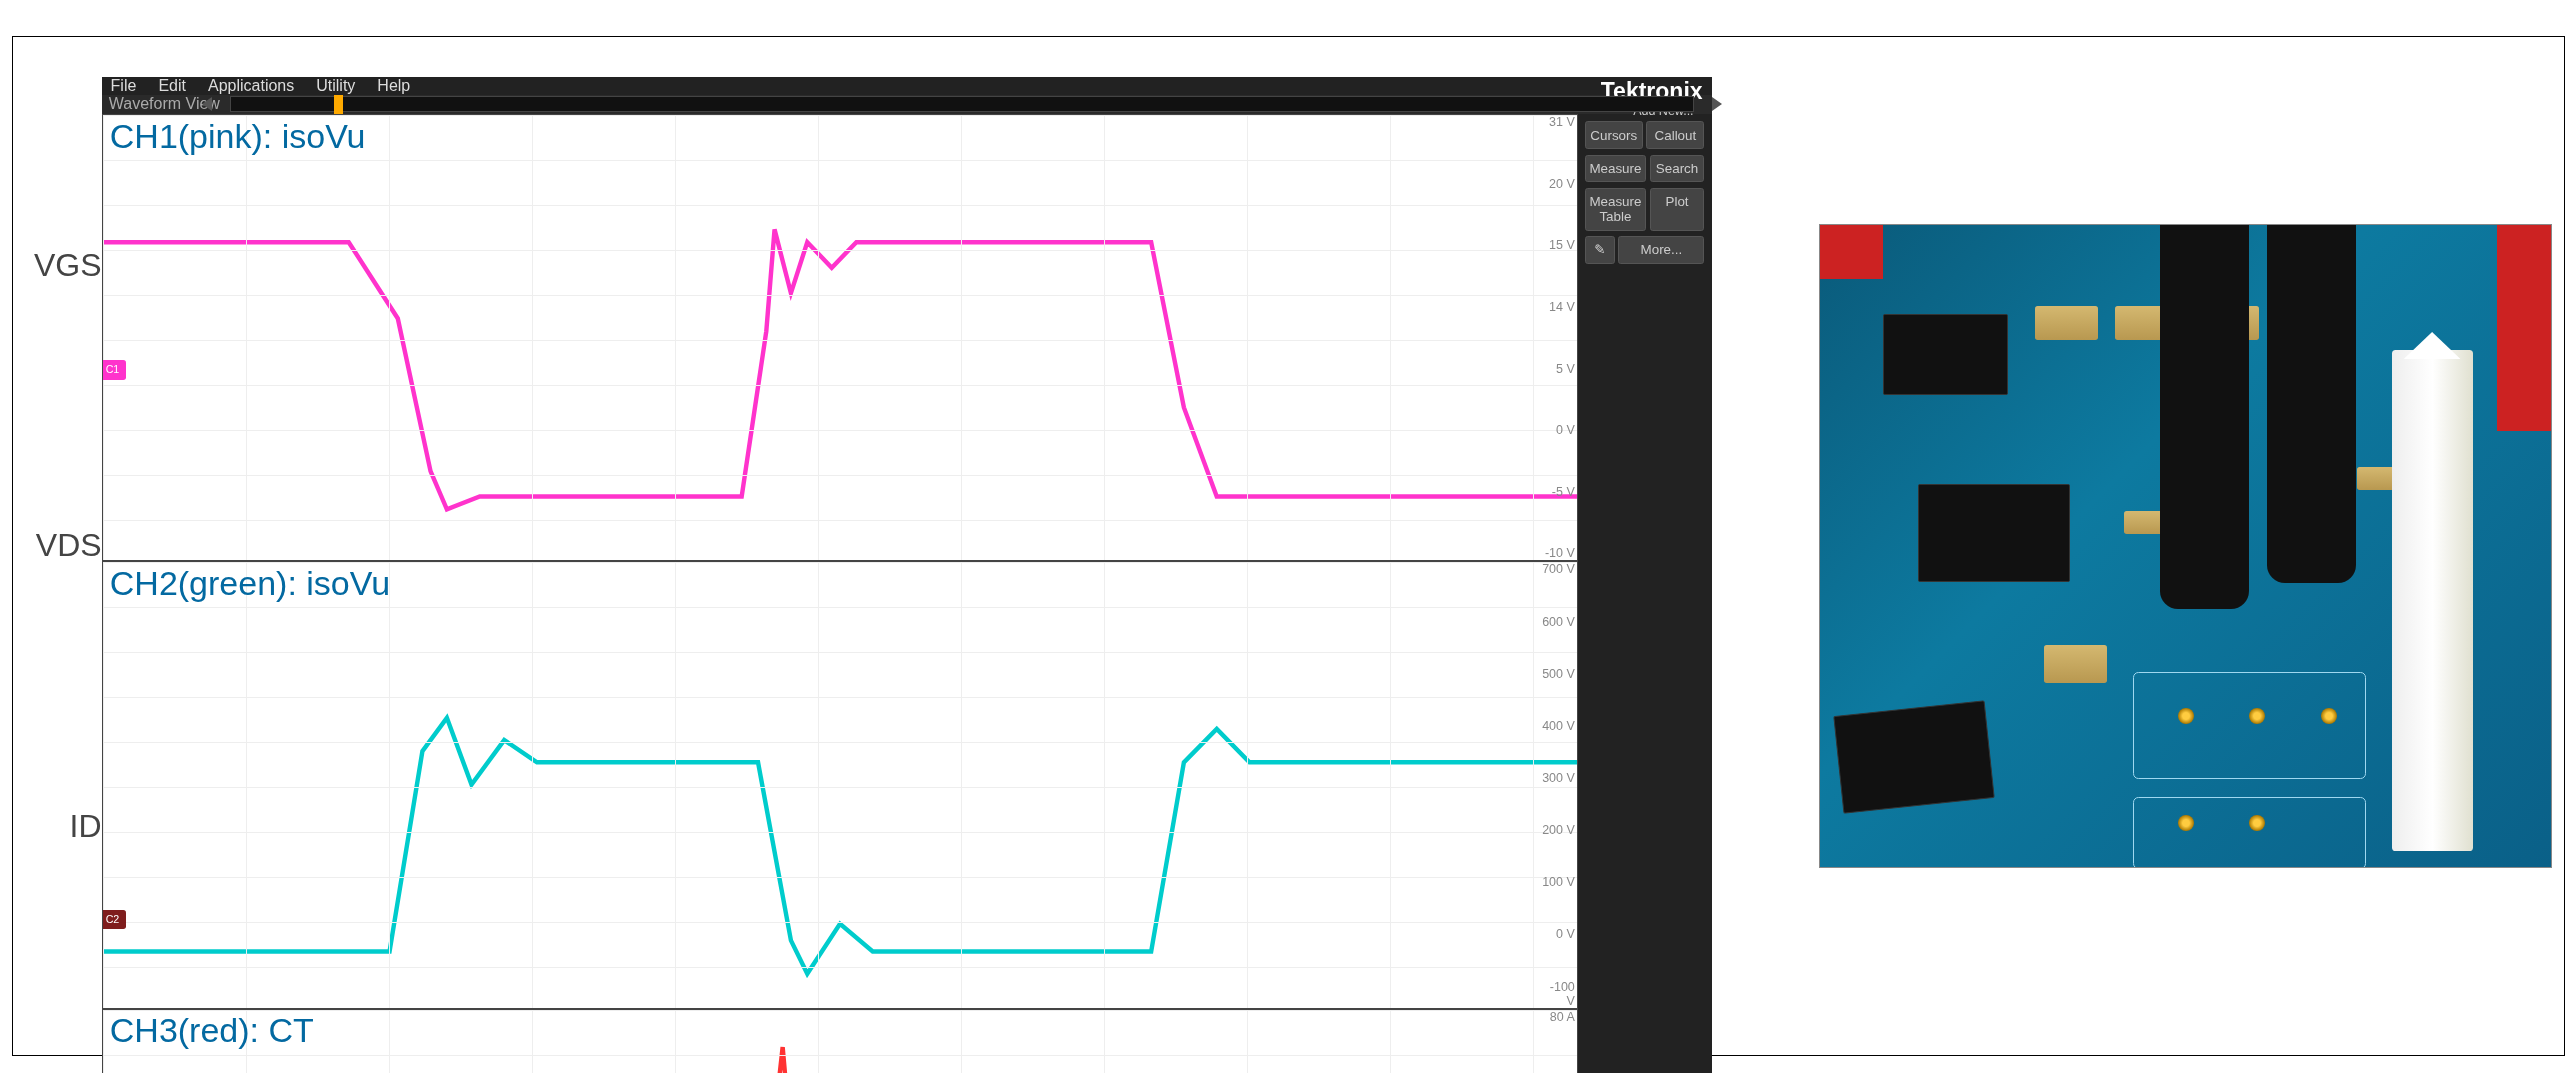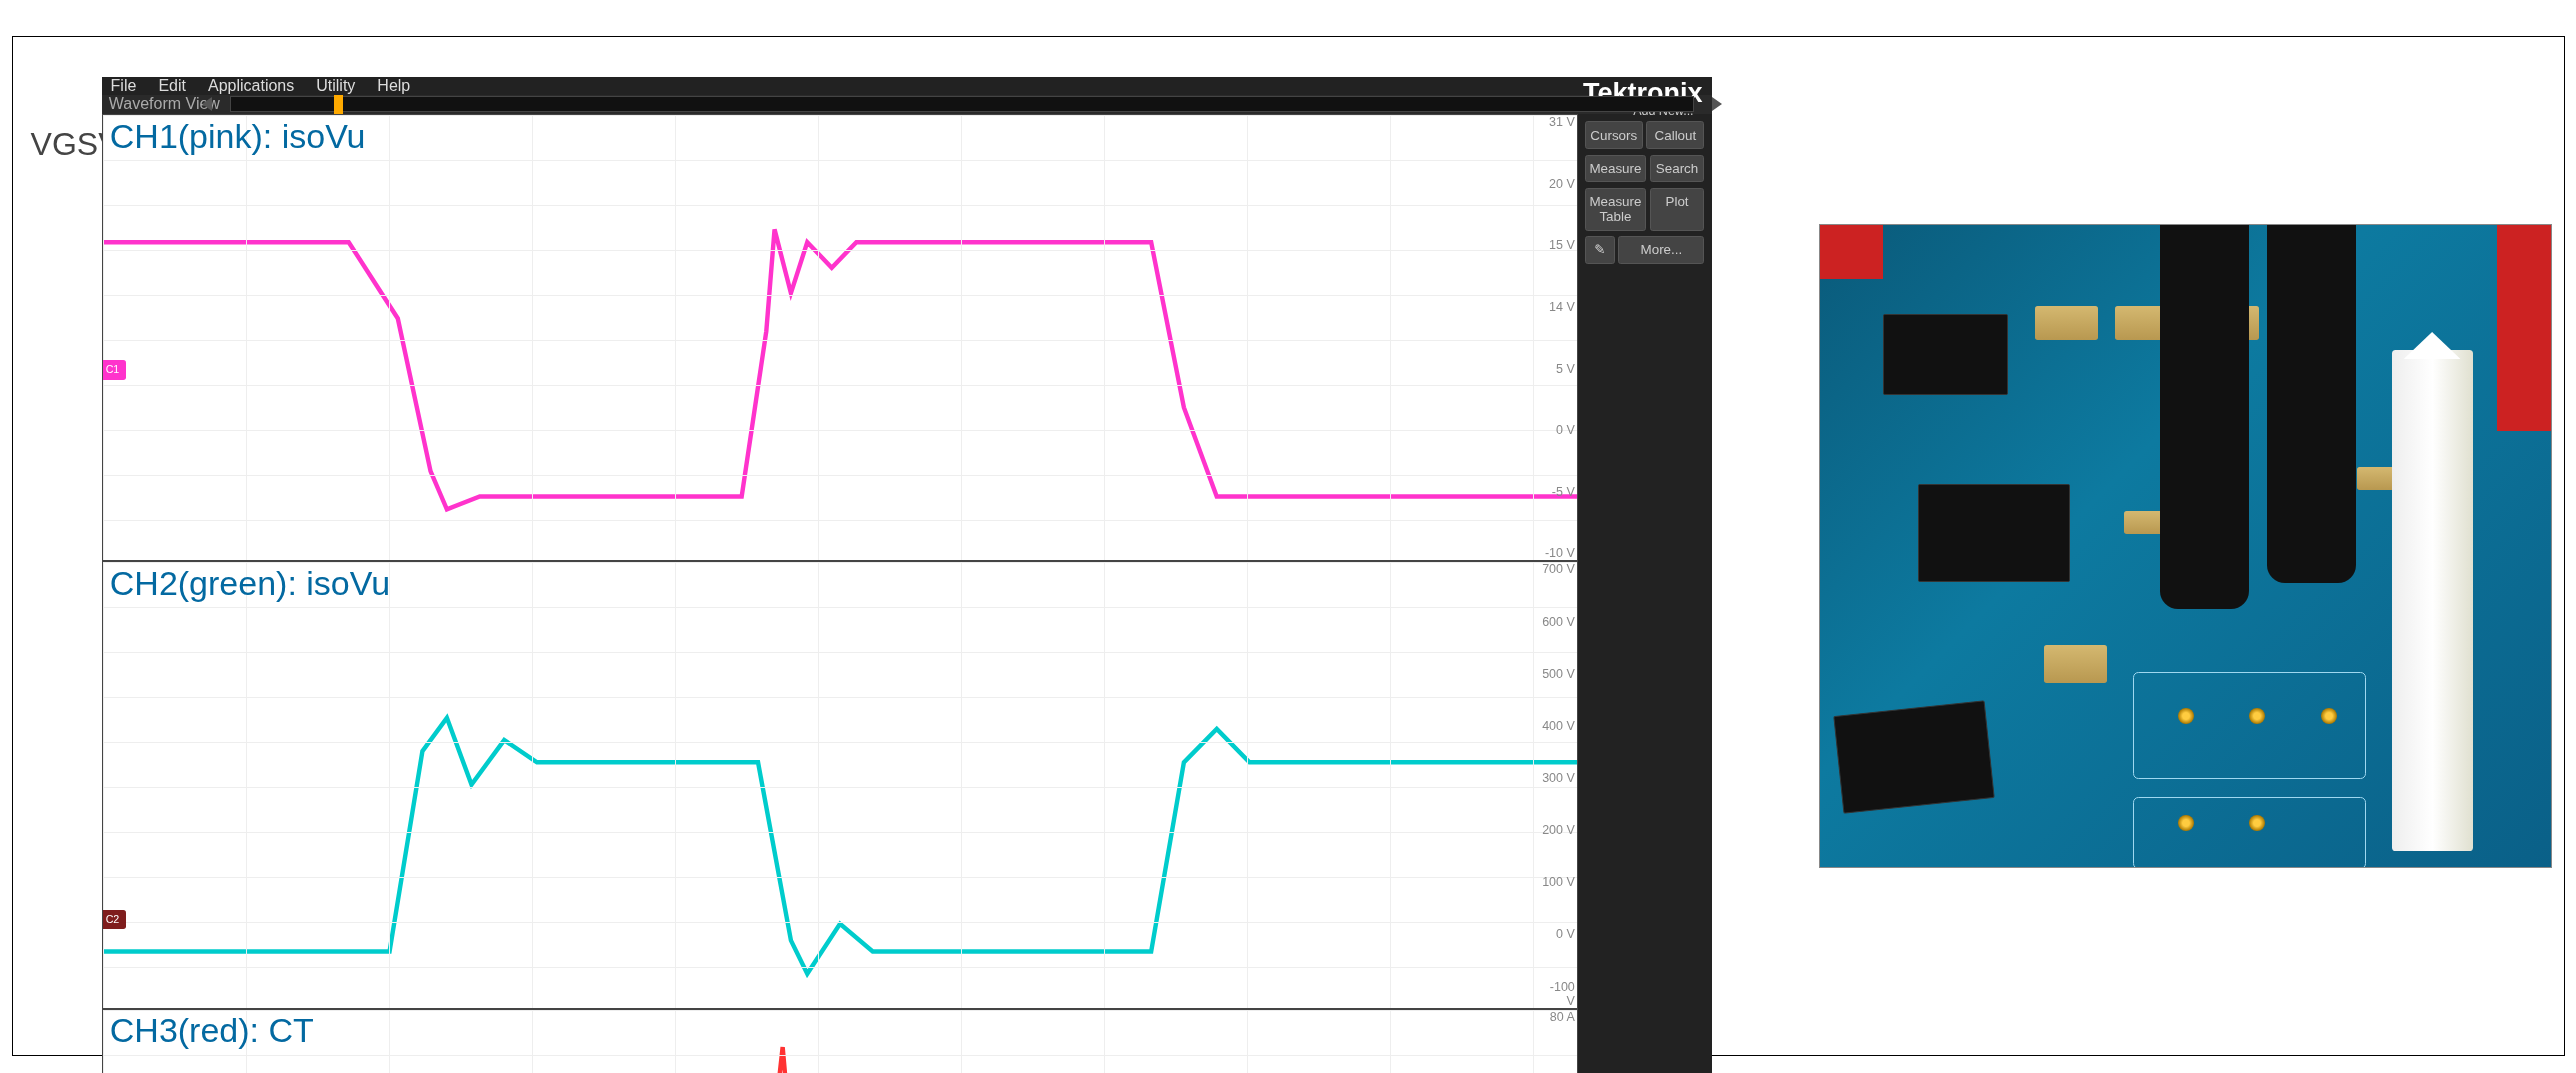--- a/index.html
+++ b/index.html
@@ -1,23 +1,23 @@
 <!DOCTYPE html>
 <html style="font-size:14.3px"><head>
 <meta charset="utf-8">
 <style>
   * { box-sizing: border-box; margin: 0; padding: 0; }
   body { background: #fff; font-family: Arial, sans-serif; width: 2576px; height: 1073px; position: relative; }
   .container { border: 0.9px solid #000; position: absolute; left: 11.6px; top: 36px; width: 2553px; height: 1020px; display: flex; align-items: center; }
-  .left-labels { width: 89px; display: flex; flex-direction: row; justify-content: space-around; padding-left: 18px; height: 841px; }
+  .left-labels { width: 89px; display: flex; flex-direction: column; justify-content: space-around; padding-left: 18px; height: 841px; }
   .left-labels div { font-size: 32px; color: #444; text-align: right; }
   .scope-wrap { position: relative; width: 1610px; height: 939px; background: #1a1a1a; display: flex; flex-direction: column; }
   .menubar { height: 25px; background: #222; color: #ddd; display: flex; align-items: center; padding: 0 9px; font-size: 16px; gap: 22px; }
   .subbar { height: 19.7px; background: #2a2a2a; color: #aaa; font-size: 16px; padding: 1.8px 7.2px; display: flex; align-items: center; }
-  .tekbrand { position: absolute; right: 9px; top:1.8px; color: #fff; font-size: 27px; font-weight: bold; }
+  .tekbrand { position: absolute; right: 9px; top:1.8px; color: #fff; font-size: 23px; font-weight: bold; }
   .brand-sub { position: absolute; right: 18px; top:27px; color: #ccc; font-size: 12.5px; }
   .main-area { flex: 1; display: flex; }
   .plot-col { flex: 1; display: flex; flex-direction: column; background: #fff; position: relative; }
   .wave-pane { flex: 1; border: 0.9px solid #444; position: relative; background: #fff; overflow: hidden; }
   .wave-pane .pane-label { position: absolute; left: 7.2px; top: 1.8px; font-size: 34px; color: #0369a1; }
   .grid-bg { position: absolute; inset:0;
     background-image:
       linear-gradient(to right, #eee 0.9px, transparent 0.9px),
       linear-gradient(to bottom, #eee 0.9px, transparent 0.9px);
     background-size: 143px 45px;

